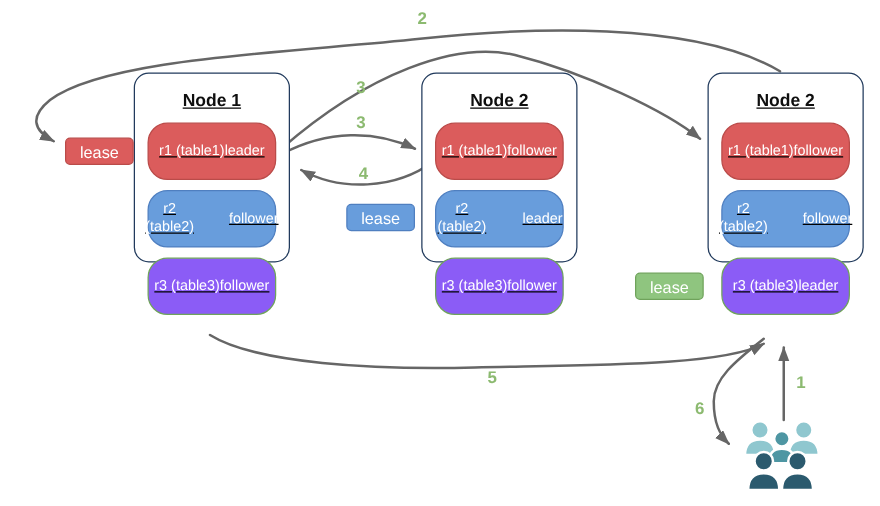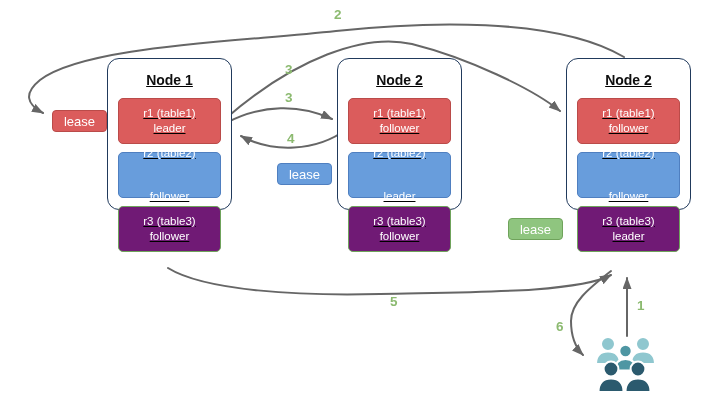--- a/index.html
+++ b/index.html
@@ -11,28 +11,28 @@
 
   .node{
     position:absolute;top:58px;width:125px;height:152px;background:#ffffff;
     border:1px solid #213A5C;border-radius:12px;box-sizing:border-box;z-index:2;text-decoration:underline;
   }
   .node-title{
     text-align:center;font-weight:bold;font-size:14px;color:#0f0f0f;
     margin:13px 0 10px 0;
   }
   .replica{
-    width:103px;height:46px;margin:0 auto 8px auto;border-radius:5px;
+    width:103px;height:46px;margin:0 auto 8px auto;border-radius:16px;
     color:#ffffff;font-size:11.5px;line-height:1.3;text-align:center;
-    display:flex;flex-direction:column;justify-content:center;align-items:center;
+    display:flex;flex-direction:row;justify-content:center;align-items:center;
     box-sizing:border-box;
   }
   .replica.red{background:#DB5C5C;border:1px solid #BA4B49;}
   .replica.blue{background:#689DDC;border:1px solid #4F7FC0;gap:28px;}
-  .replica.green{background:#701a75;border:1px solid #6FA35B;}
+  .replica.green{background:#8b5cf6;border:1px solid #6FA35B;}
 
   .lease{
     position:absolute;width:55px;height:22px;border-radius:4px;color:#ffffff;
     font-size:13px;display:flex;align-items:center;justify-content:center;
     box-sizing:border-box;z-index:3;text-align:right;
   }
   .lease.red{left:52px;top:110px;background:#DB5C5C;border:1px solid #BA4B49;}
   .lease.blue{left:277px;top:163px;background:#689DDC;border:1px solid #4F7FC0;}
   .lease.green{left:508px;top:218px;background:#8FC57F;border:1px solid #6FA35B;}
 

